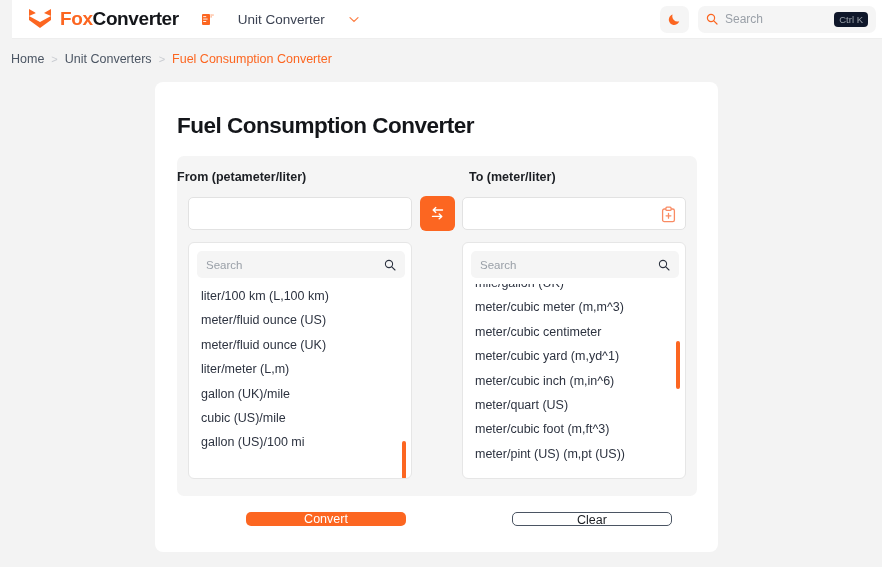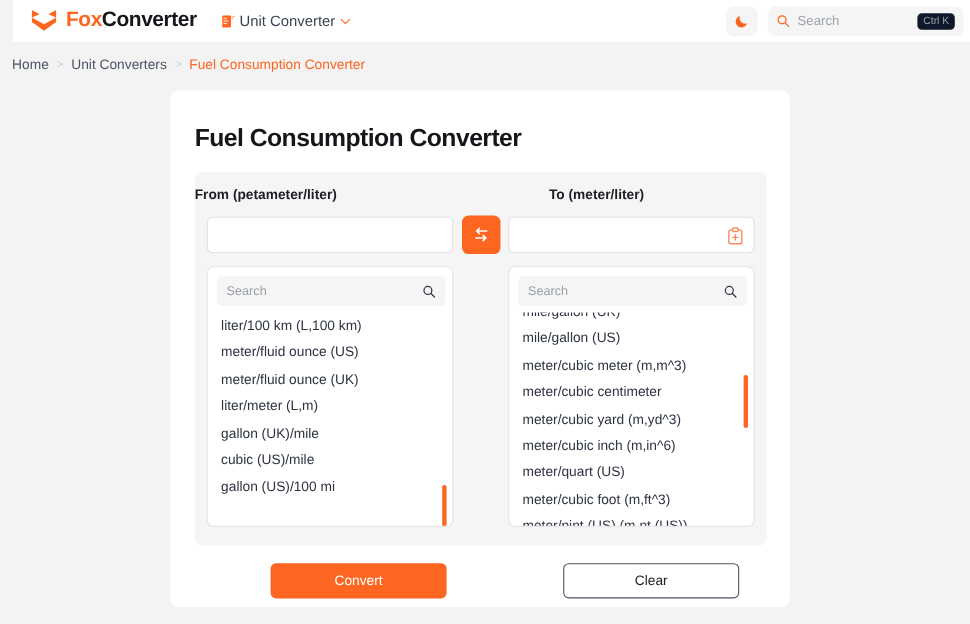--- a/index.html
+++ b/index.html
@@ -21,21 +21,21 @@
   .brand { display: flex; align-items: center; margin-left: 15px; }
   .brand-logo { width: 26px; height: 24px; margin-right: 7px; }
   .brand-text {
     font-size: 19px; letter-spacing: -0.4px;
     font-weight: 700; white-space: nowrap;
   }
   .brand-fox { color: #fc6621; }
   .brand-conv { color: #14161a; }
 
   .nav-item {
-    display: flex; align-items: center; gap: 4px;
+    display: flex; align-items: center; gap: 24px;
     margin-left: 22px; cursor: pointer;
   }
   .nav-ruler { width: 13px; height: 13px; display: block; }
   .nav-label { font-size: 13.5px; color: #3b4252; white-space: nowrap; }
   .chev { width: 10px; height: 7px; display: block; opacity: .85; }
 
   .header-right {
     margin-left: auto; margin-right: 18px;
     display: flex; align-items: center; gap: 9px;
   }
@@ -85,21 +85,21 @@
     width: 520px; height: 340px;
     background: #f5f5f5; border-radius: 7px;
   }
 
   .lbl-row { position: absolute; top: 14px; left: 0; width: 100%; }
   .fld-label {
     position: absolute; font-size: 12.5px;
     font-weight: 700; color: #1c1f24; white-space: nowrap;
   }
   .fld-label.left  { left: 0; }
-  .fld-label.right { left: 292px; margin-left: 30px; }
+  .fld-label.right { left: 292px; }
 
   .val-row { position: absolute; top: 41px; left: 0; width: 100%; height: 33px; }
   .val-input {
     position: absolute; top: 0; height: 33px;
     background: #ffffff; border: 1px solid #e2e2e2;
     border-radius: 5px;
   }
   .val-input.left  { left: 11px; width: 224px; }
   .val-input.right { left: 285px; width: 224px; }
   .val-input input {
@@ -156,21 +156,21 @@
     position: absolute; right: 5px; width: 4px;
     background: #fc6621; border-radius: 3px;
   }
 
   
   .btn-row {
     position: absolute; left: 22px; top: 430px;
     width: 520px; height: 28px;
   }
   .btn {
-    position: absolute; top: 0; height: 32px; width: 160px;
+    position: absolute; top: 0; height: 14px; width: 160px;
     border-radius: 5px; font-size: 12.5px; cursor: pointer;
     font-family: "Liberation Sans", sans-serif;
   }
   .btn-convert {
     left: 69px; background: #fc6621;
     border: none; color: #ffffff;
   }
   .btn-clear {
     left: 335px; background: #ffffff;
     border: 1px solid #4b5563; color: #1c1f24;
@@ -293,24 +293,23 @@
       <div class="list-search">
         <span class="ph">Search</span>
         <svg class="mag" viewBox="0 0 12 12">
           <circle cx="5" cy="5" r="3.6" stroke="#2d3340" stroke-width="1.1" fill="none"></circle>
           <path d="M7.8 7.8 L11 11" stroke="#2d3340" stroke-width="1.1" stroke-linecap="round"></path>
         </svg>
       </div>
       <div class="items">
         <div class="items-inner" id="to-items" style="top:-13px">
             <div class="item">mile/gallon (UK)</div>
-            <div class="item">mile/gallon (US)</div>
             <div class="item">meter/cubic meter (m,m^3)</div>
             <div class="item">meter/cubic centimeter</div>
-            <div class="item">meter/cubic yard (m,yd^3)</div>
+            <div class="item">meter/cubic yard (m,yd^1)</div>
             <div class="item">meter/cubic inch (m,in^6)</div>
             <div class="item">meter/quart (US)</div>
             <div class="item">meter/cubic foot (m,ft^3)</div>
             <div class="item">meter/pint (US) (m,pt (US))</div>
           </div>
       </div>
       <div class="sbar" style="top:98px;height:48px;"></div>
     </div>
 
   </div>

